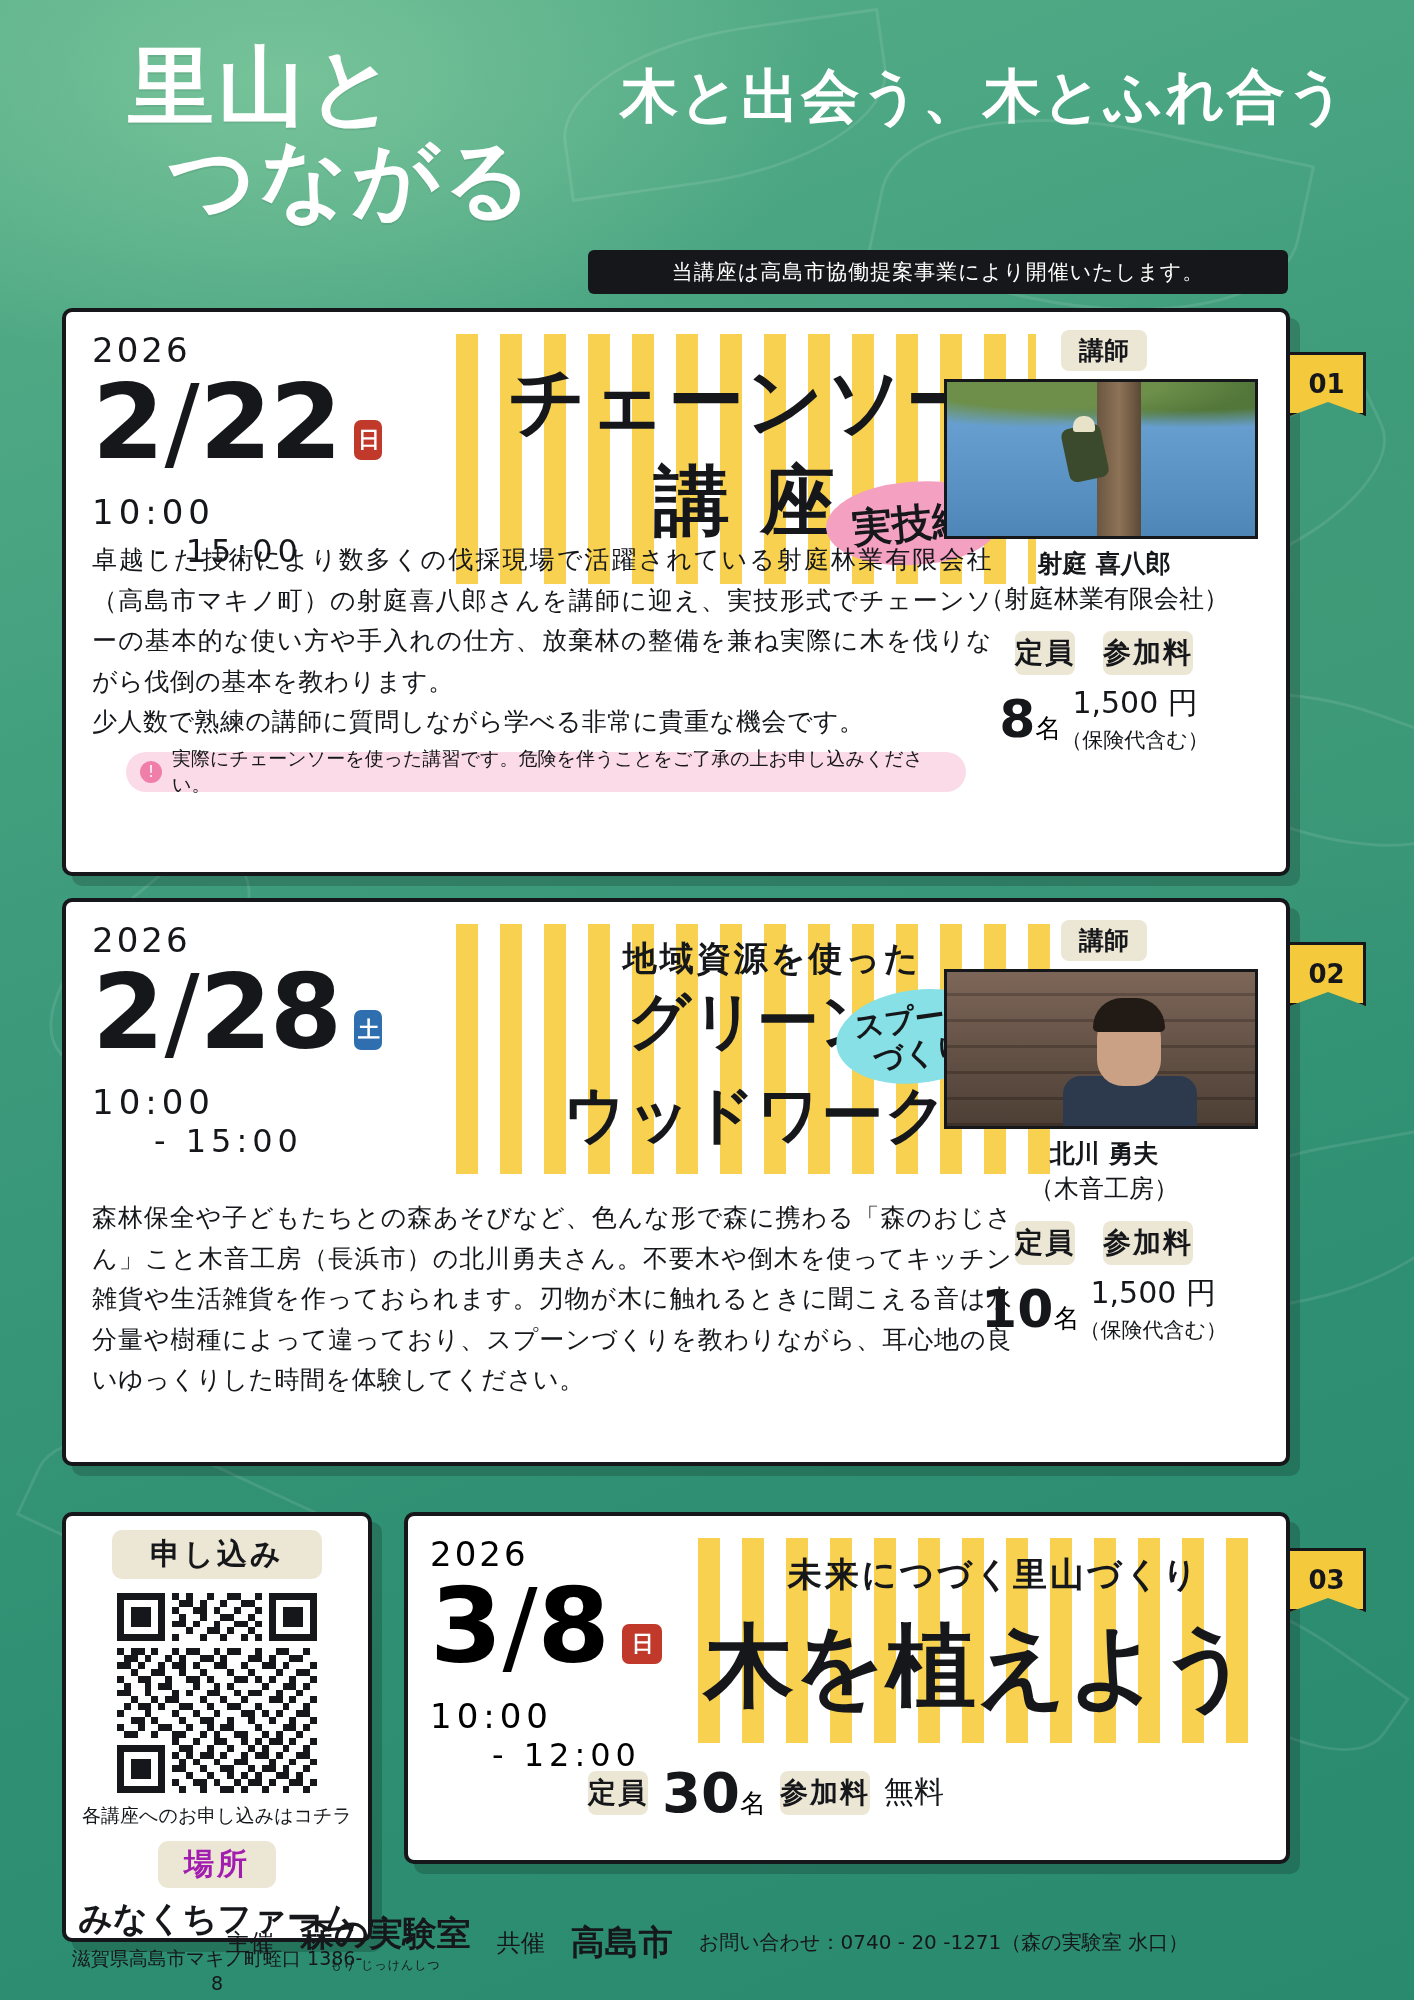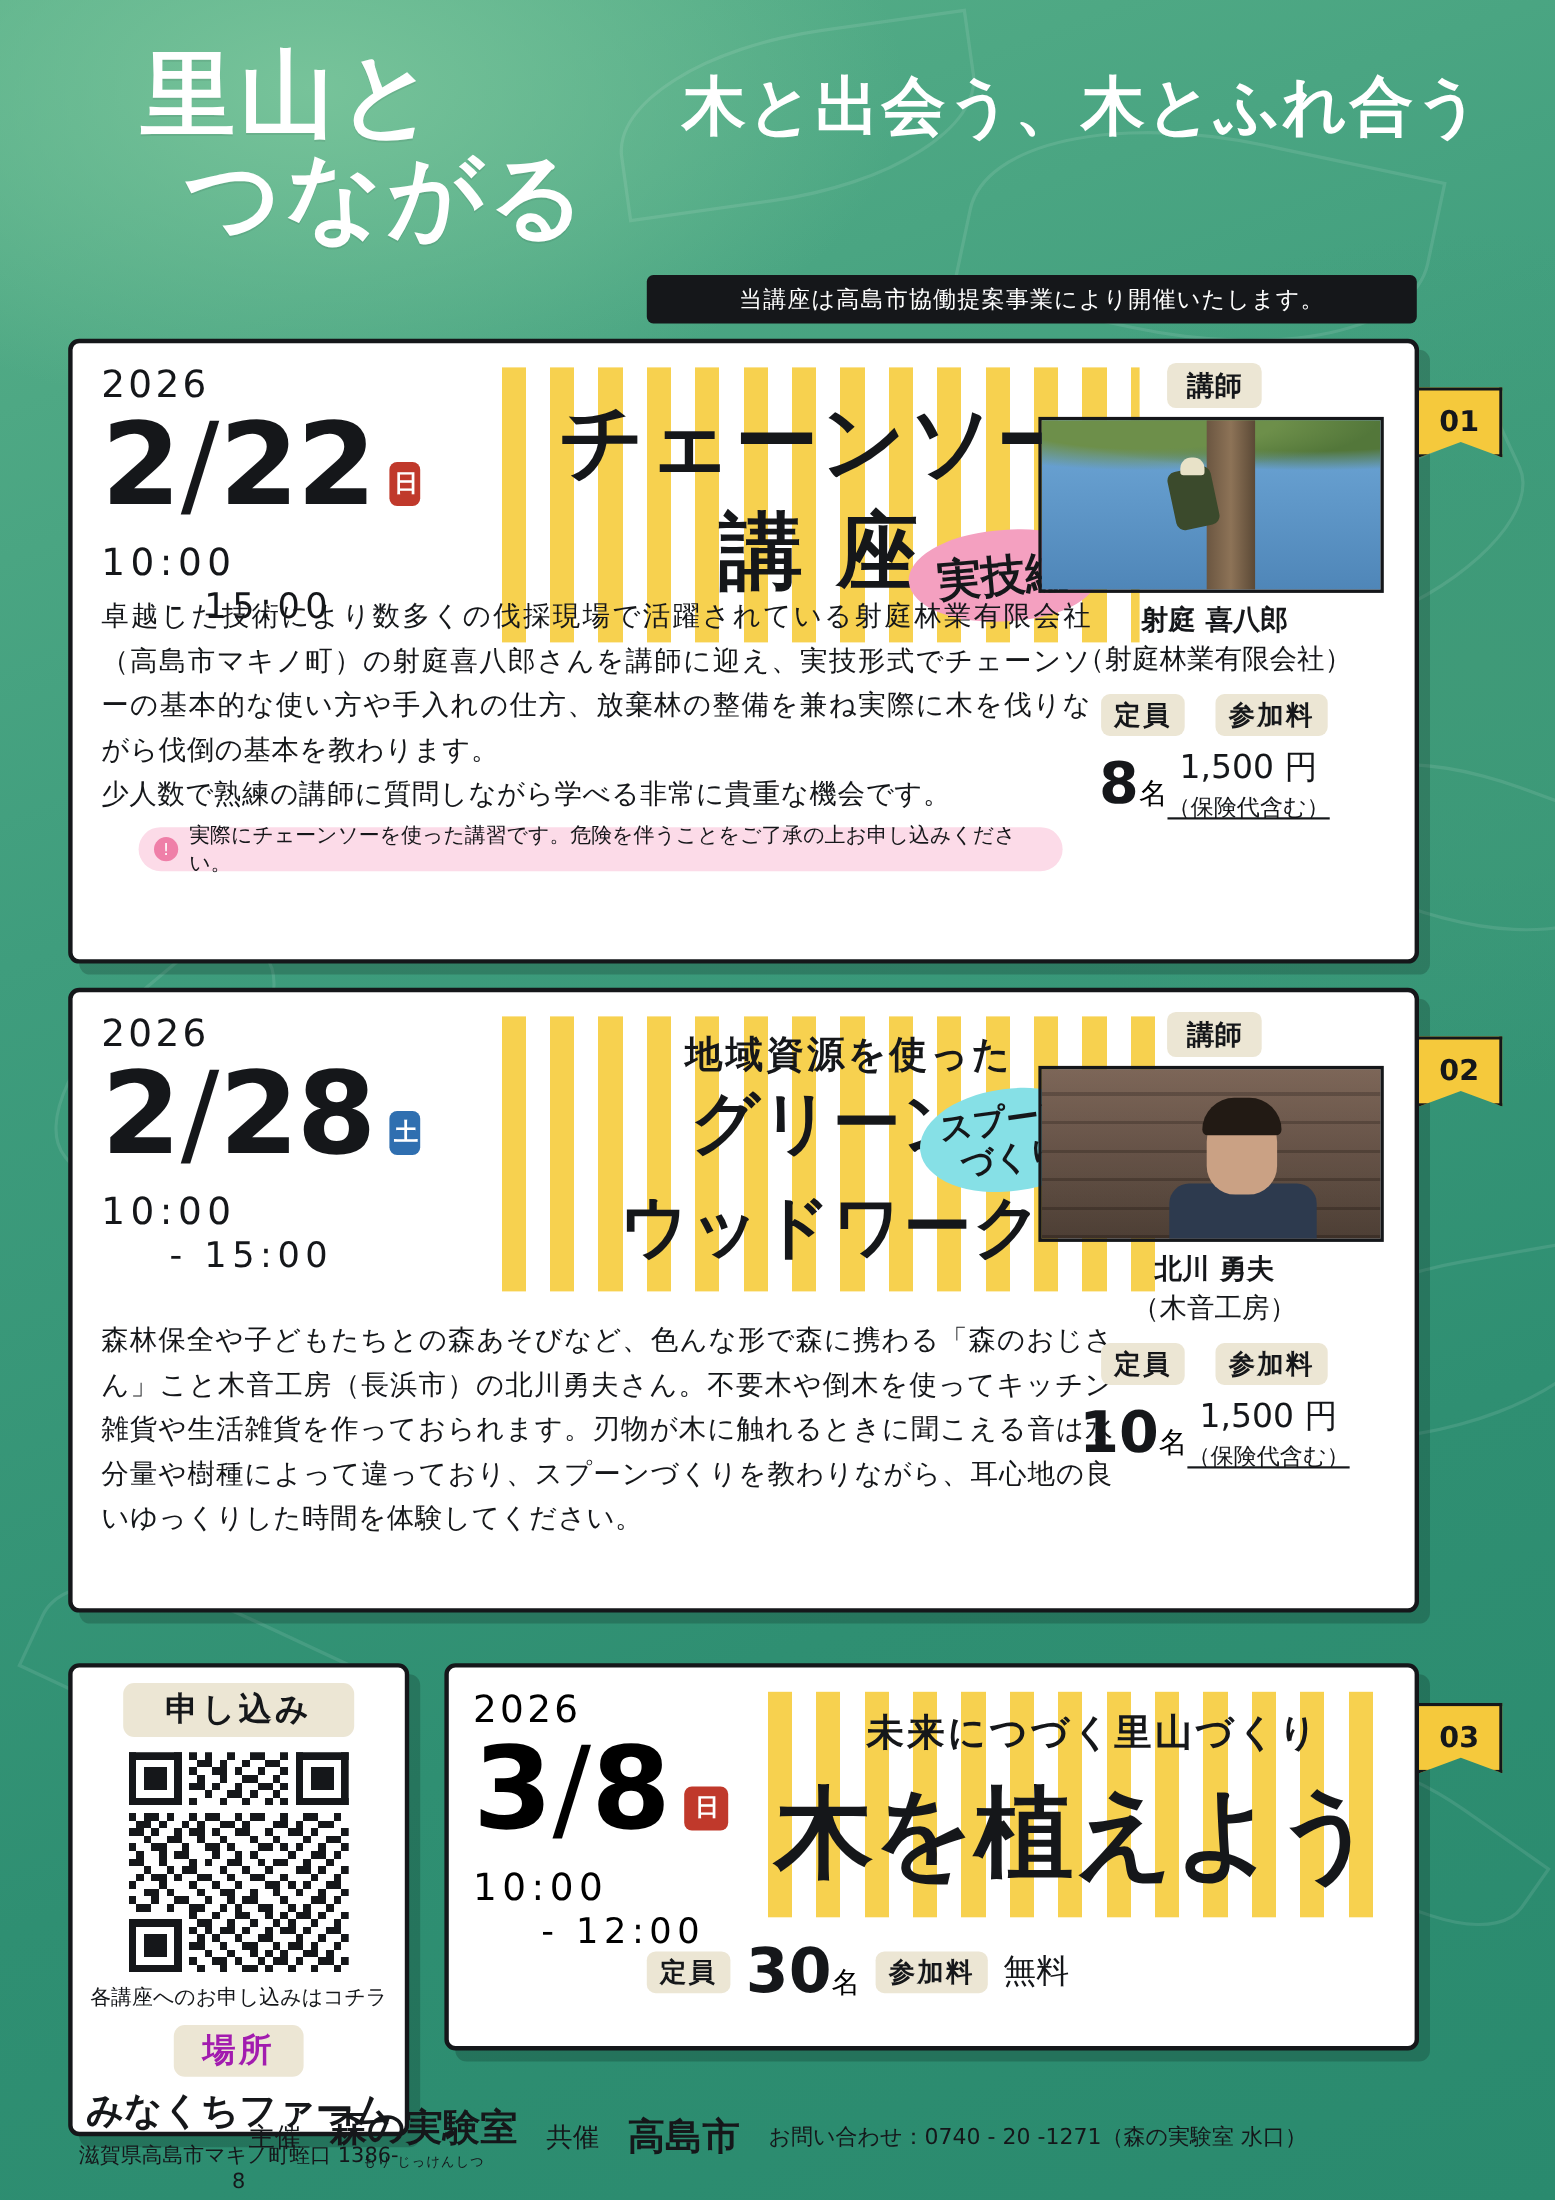--- a/index.html
+++ b/index.html
@@ -183,28 +183,28 @@
   }
   .photo.p2 .bg-shelf {
     position:absolute; left:0; top:0; width:100%; height:100%;
     background:repeating-linear-gradient(0deg, rgba(0,0,0,0.18) 0 3px, rgba(255,255,255,0.02) 3px 26px);
   }
   .inst-name { margin-top:8px; font-size:25px; font-weight:700; color:#15171a; }
   .inst-org { font-size:25px; color:#15171a; margin-top:2px; }
 
   .meta-row { display:flex; justify-content:center; gap:28px; margin-top:16px; }
   .meta-lbl {
-    background:#ece6d4; border-radius:8px; padding:3px 12px;
-    font-size:24px; font-weight:700; color:#15171a; letter-spacing:2px;
+    background:#ece6d4; border-radius:8px; padding:3px 0;
+    font-size:28px; font-weight:700; color:#15171a; letter-spacing:2px;
   }
   .meta-vals { display:flex; justify-content:center; margin-top:8px; align-items:center;}
   .cap-num { font-size:52px; font-weight:700; color:#15171a; }
   .cap-unit { font-size:26px; }
   .fee { font-size:30px; color:#15171a; }
-  .fee-note { font-size:21px; color:#15171a; text-align:center; margin-top:2px;text-decoration:underline;}
+  .fee-note { font-size:21px; color:#15171a; text-align:center; margin-top:2px;}
 
   
   .c3-date { position:absolute; left:22px; top:18px; width:260px; }
   .c3-meta {
     position:absolute; left:180px; top:244px; display:flex; align-items:center; gap:14px;
   }
   .c3-meta .cap-num { font-size:56px; }
 
   
   .apply-title {

